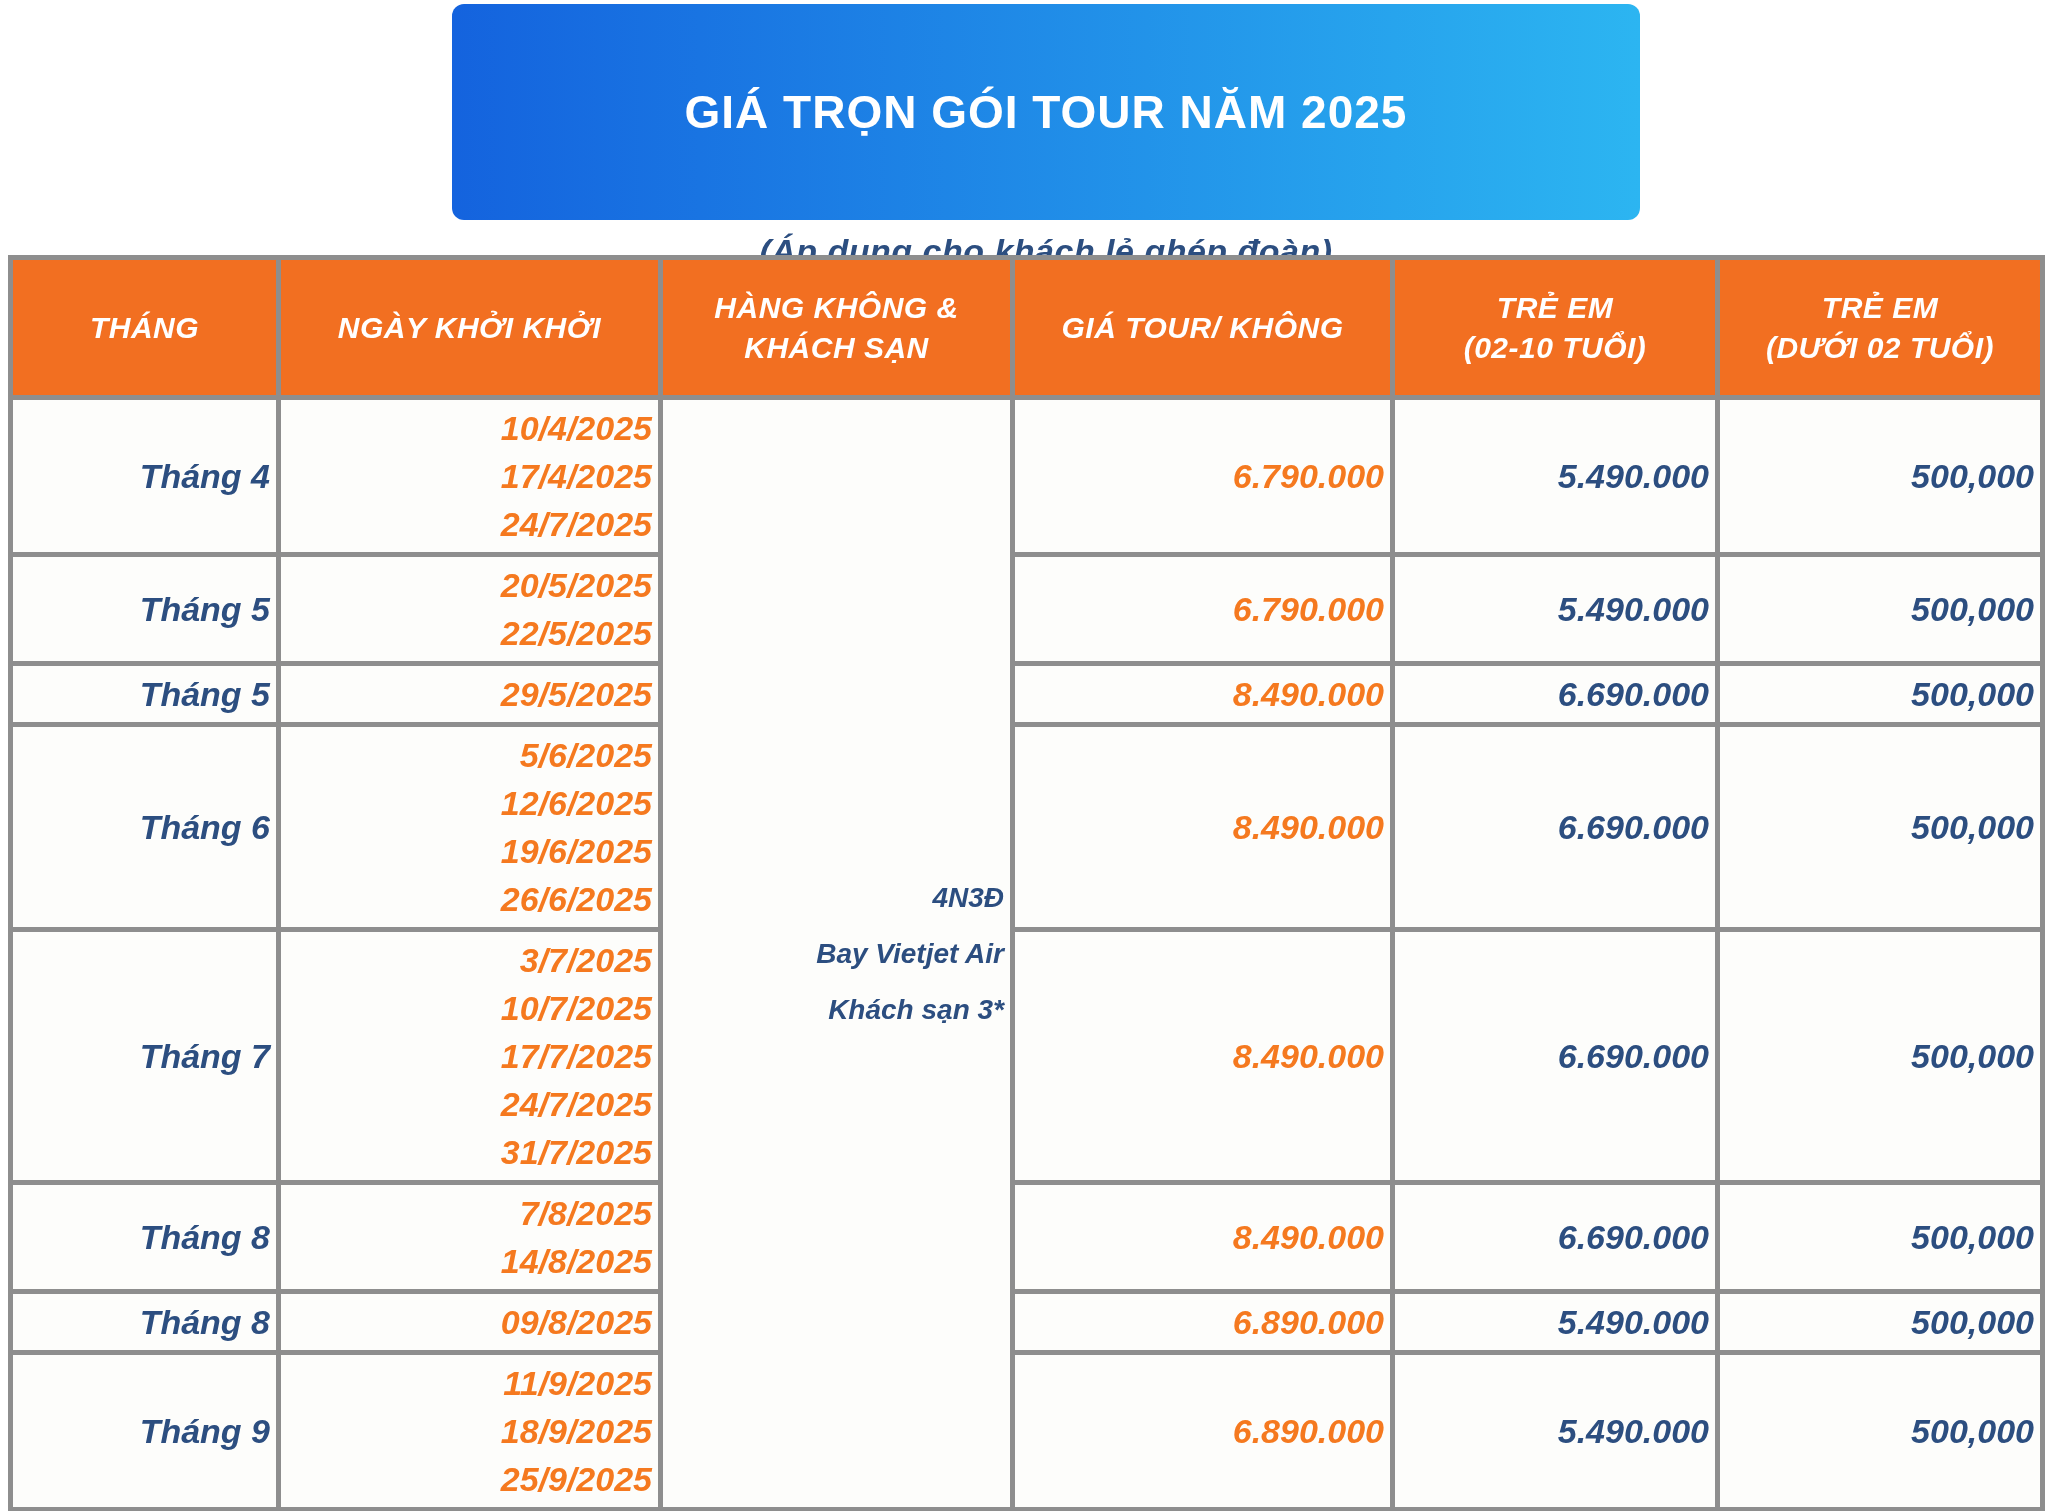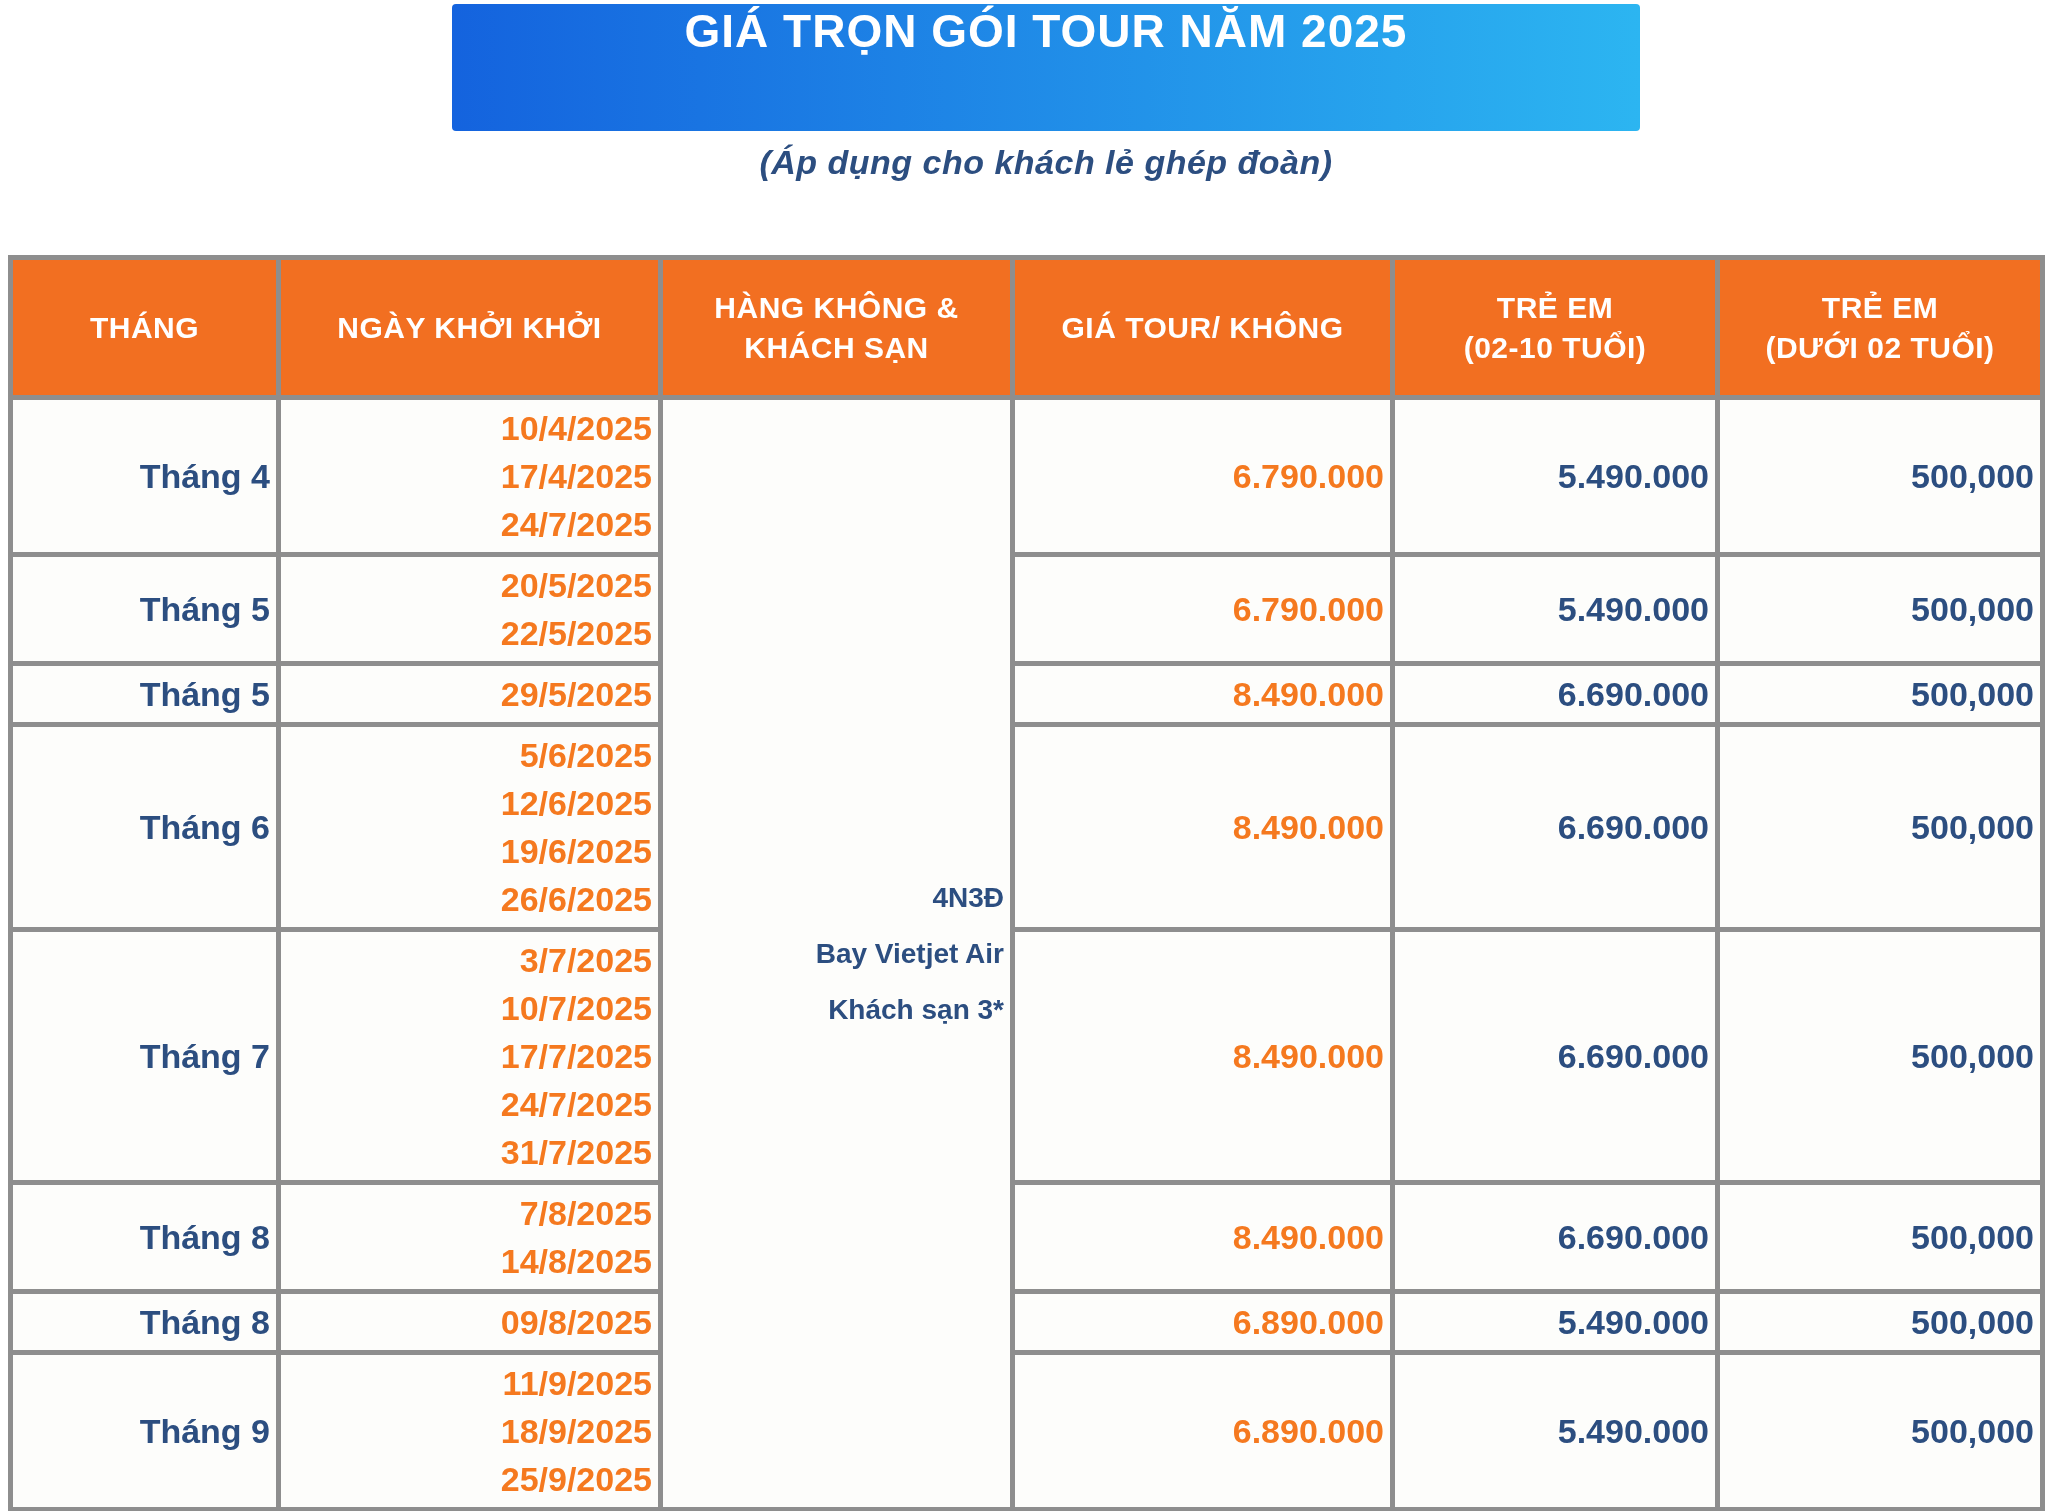--- a/index.html
+++ b/index.html
@@ -23,24 +23,25 @@
   }
   
   .hero{
     position:absolute;
     left:452px;
     top:4px;
     width:1188px;
     text-align:center;
   }
   .banner{
-    height:127px;
-    border-radius:4px;
+    height:216px;
+    border-radius:12px;
     background:linear-gradient(90deg, var(--banner-left) 0%, var(--banner-right) 100%);
     display:flex;
+    align-items:center;
     justify-content:center;
   }
   .banner span{
     color:#ffffff;
     font-size:46px;
     font-weight:800;
     letter-spacing:1px;
     white-space:nowrap;
   }
   .subtitle{
@@ -53,20 +54,21 @@
   }
   
   table.price-table{
     position:absolute;
     left:8px;
     top:255px;
     width:2032px;
     border-collapse:collapse;
     table-layout:fixed;
     background:var(--cell-bg);
+    font-style:italic;
   }
   .price-table th, .price-table td{
     border:5px solid var(--grid);
     text-align:center;
     vertical-align:middle;
     white-space:pre-line;
     padding:4px 6px;
     background:var(--cell-bg);
   }
   .price-table th{

